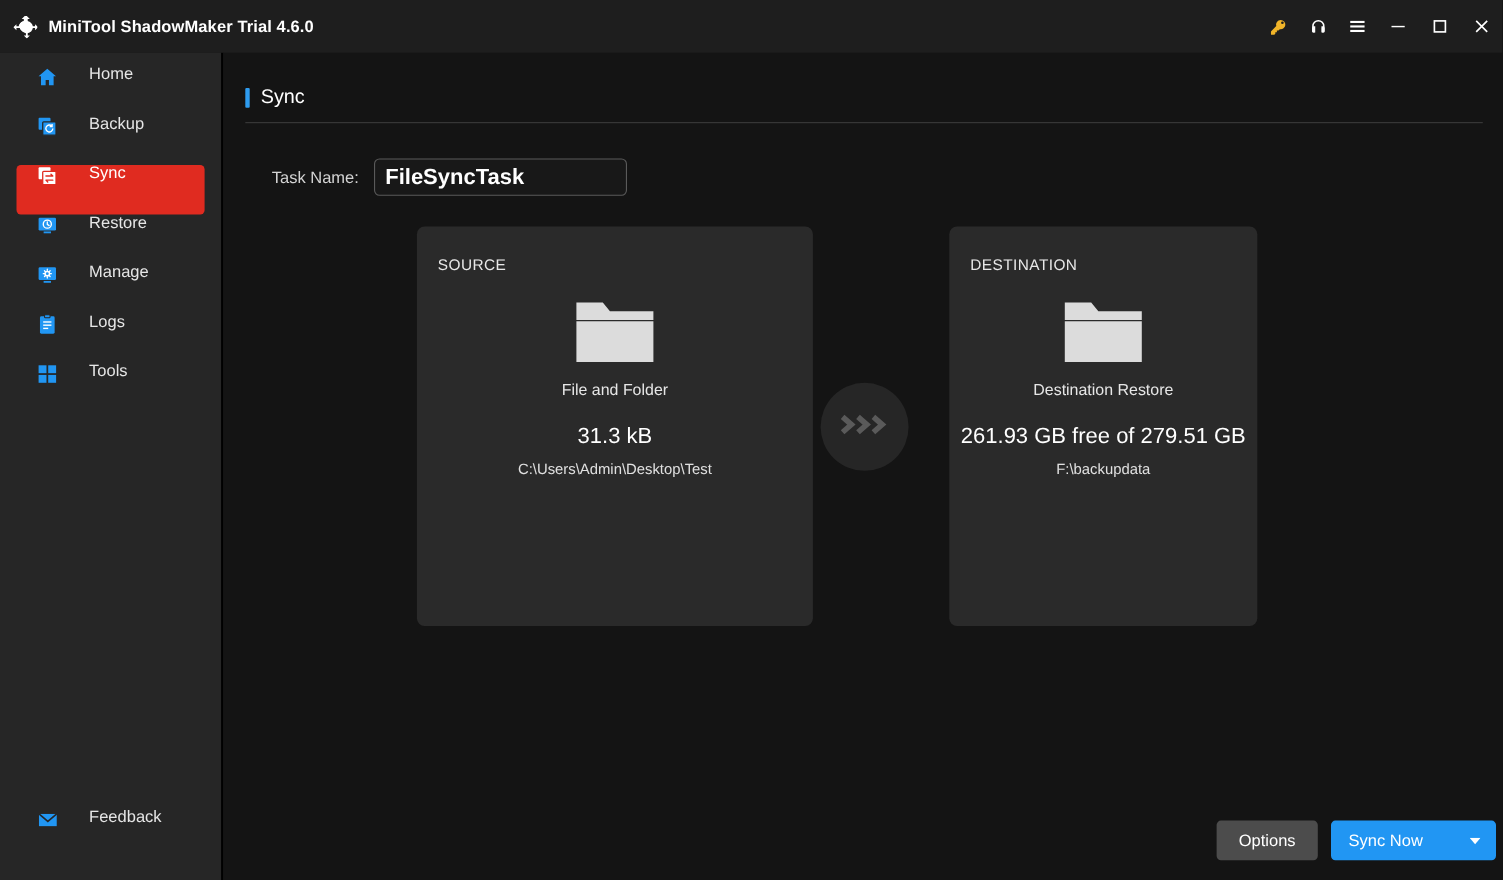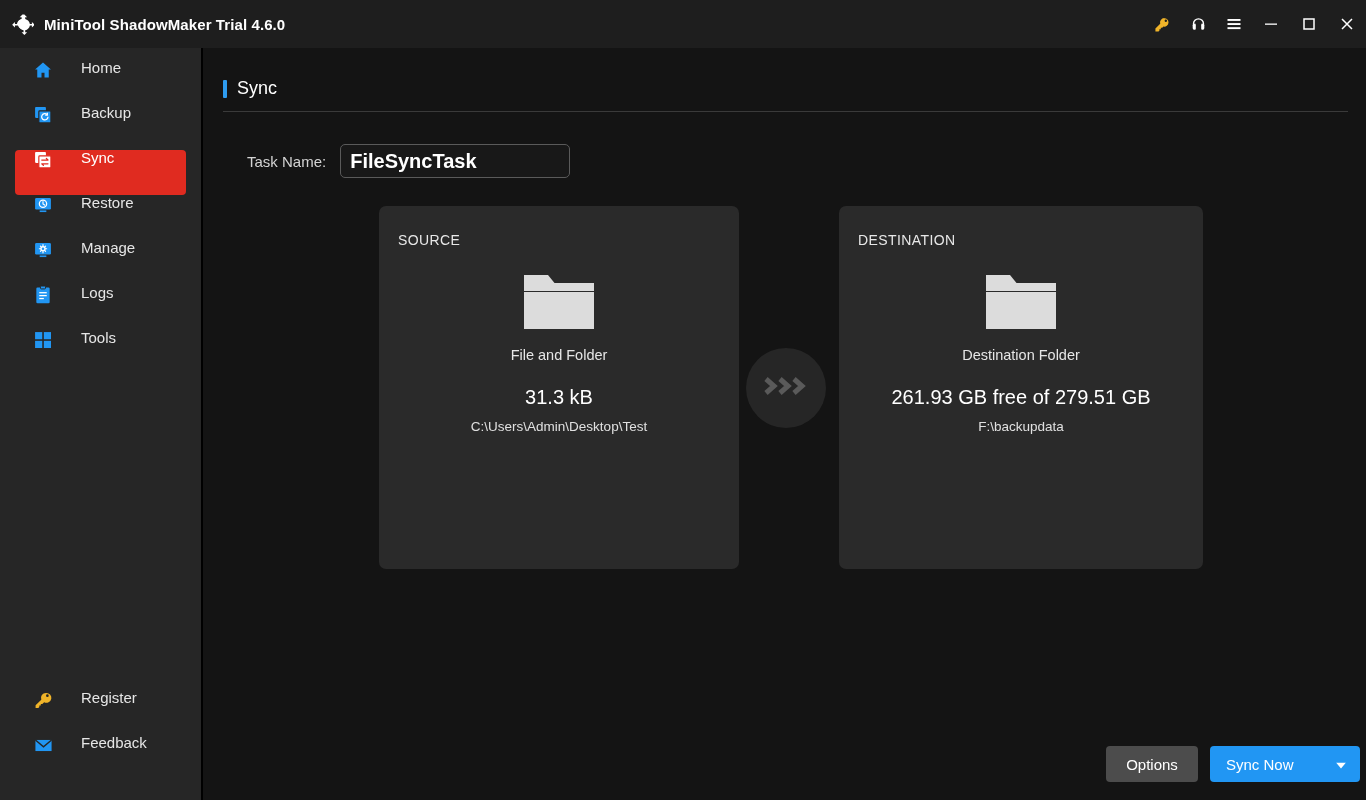--- a/index.html
+++ b/index.html
@@ -171,21 +171,21 @@
   }
   .panel {
     position: absolute;
     top: 0;
     background: #2a2a2a;
     border-radius: 7px;
     height: 363px;
     padding-top: 26px;
   }
   .panel.source { left: 176px; width: 360px; }
-  .panel.destination { left: 636px; width: 364px; }
+  .panel.destination { left: 660px; width: 280px; }
 
   .panel-kicker {
     color: #e8e8e8;
     font-size: 14px;
     letter-spacing: .4px;
     padding-left: 19px;
   }
   .panel-inner {
     display: flex;
     flex-direction: column;
@@ -400,28 +400,20 @@
             </svg>
           </span>
           <span class="nav-label">Tools</span>
         </div>
 
       </div>
 
       <div class="sidebar-spacer"></div>
 
       <div class="sidebar-bottom">
-        <div class="nav-item">
-          <span class="nav-icon">
-            <svg width="19" height="19" viewBox="0 0 24 24">
-              <path fill="#f0b429" d="M15 2.5a6.2 6.2 0 0 0-5.8 8.4L2 18.1v3.4h3.4l1.3-1.3v-1.9h1.9v-1.9h1.9l2.3-2.3A6.2 6.2 0 1 0 15 2.5zm1.9 5.1a1.7 1.7 0 1 1 0-3.4 1.7 1.7 0 0 1 0 3.4z"></path>
-            </svg>
-          </span>
-          <span class="nav-label">Register</span>
-        </div>
 
         <div class="nav-item">
           <span class="nav-icon">
             <svg width="19" height="19" viewBox="0 0 24 24">
               <rect x="1.8" y="5" width="20.4" height="14" fill="#2196f3"></rect>
               <path d="M1.8 5 12 13.6 22.2 5" fill="none" stroke="#262626" stroke-width="1.8"></path>
             </svg>
           </span>
           <span class="nav-label">Feedback</span>
         </div>
@@ -472,21 +464,21 @@
 
         <div class="panel destination">
           <div class="panel-kicker">DESTINATION</div>
           <div class="panel-inner">
             <span class="folder-icon">
               <svg width="74" height="62" viewBox="0 0 74 62">
                 <path fill="#dcdcdc" d="M2 4h24l6.5 8H72v8H2z"></path>
                 <path fill="#dcdcdc" d="M2 21h70v37H2z"></path>
               </svg>
             </span>
-            <div class="panel-type">Destination Folder</div>
+            <div class="panel-type">Destination Restore</div>
             <div class="panel-size">261.93 GB free of 279.51 GB</div>
             <div class="panel-path">F:\backupdata</div>
           </div>
         </div>
 
       </div>
 
       <div class="footer">
         <button class="btn btn-options">Options</button>
         <button class="btn btn-sync">

